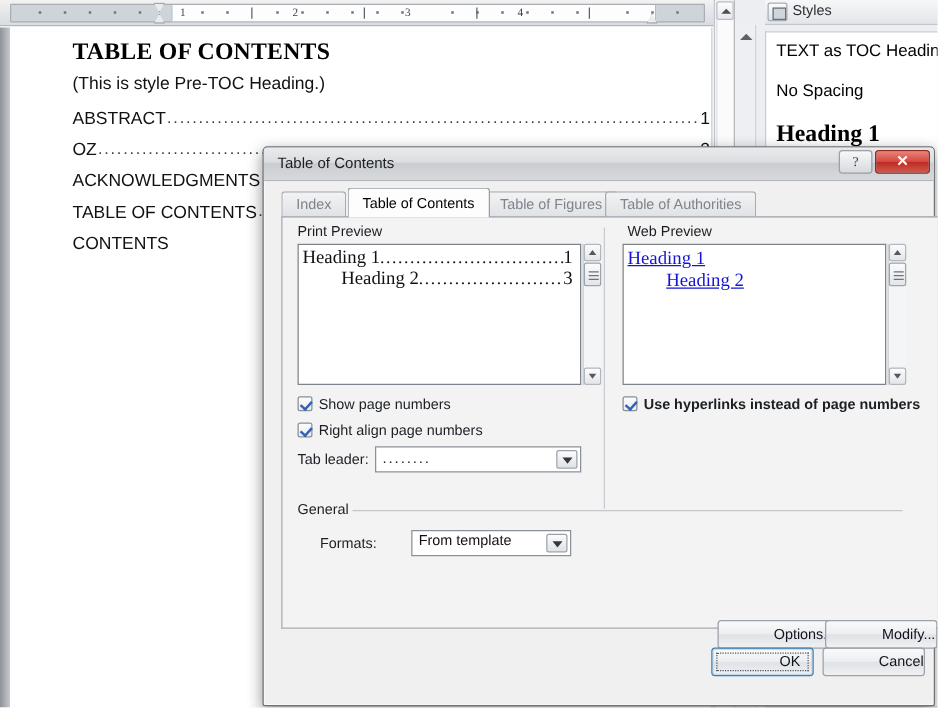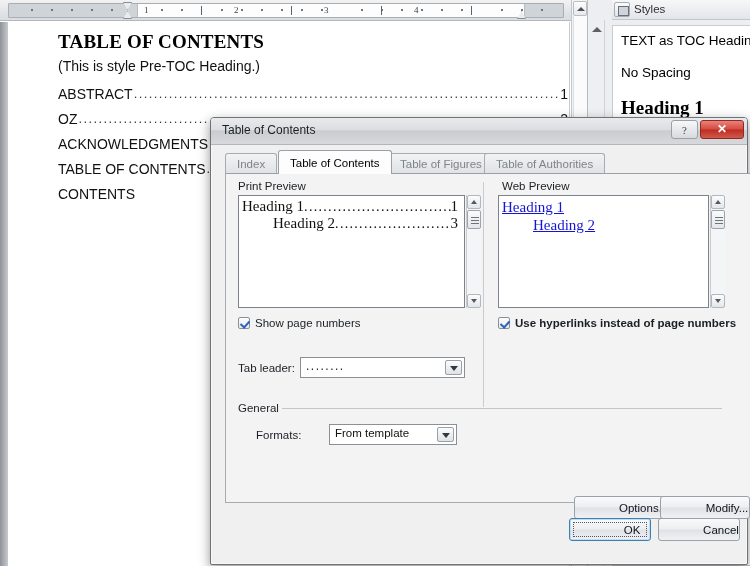--- a/index.html
+++ b/index.html
@@ -449,20 +449,23 @@
             <i style="top:12px"></i>
         </div>
         <div class="ibtn" style="bottom:0;">
             <span class="tri-d"></span>
           </div>
       </div>
 
       <div class="cbrow" style="left:12px; top:143px;">
         <span class="cbox"></span><span>Show page numbers</span>
       </div>
+      <div class="cbrow" style="left:12px; top:164px;">
+        <span class="cbox"></span><span>Right align page numbers</span>
+      </div>
       <div class="cbrow" style="left:272px; top:143px;font-weight:bold;">
         <span class="cbox"></span><span>Use hyperlinks instead of page numbers</span>
       </div>
 
       <div class="fieldlabel" style="left:12px; top:188px;">Tab leader:</div>
       <div class="combo" style="left:74px; top:183px; width:165px; height:21px;">
         <span class="leaderdots">........</span>
         <span class="combo-arrow"></span>
       </div>
 

